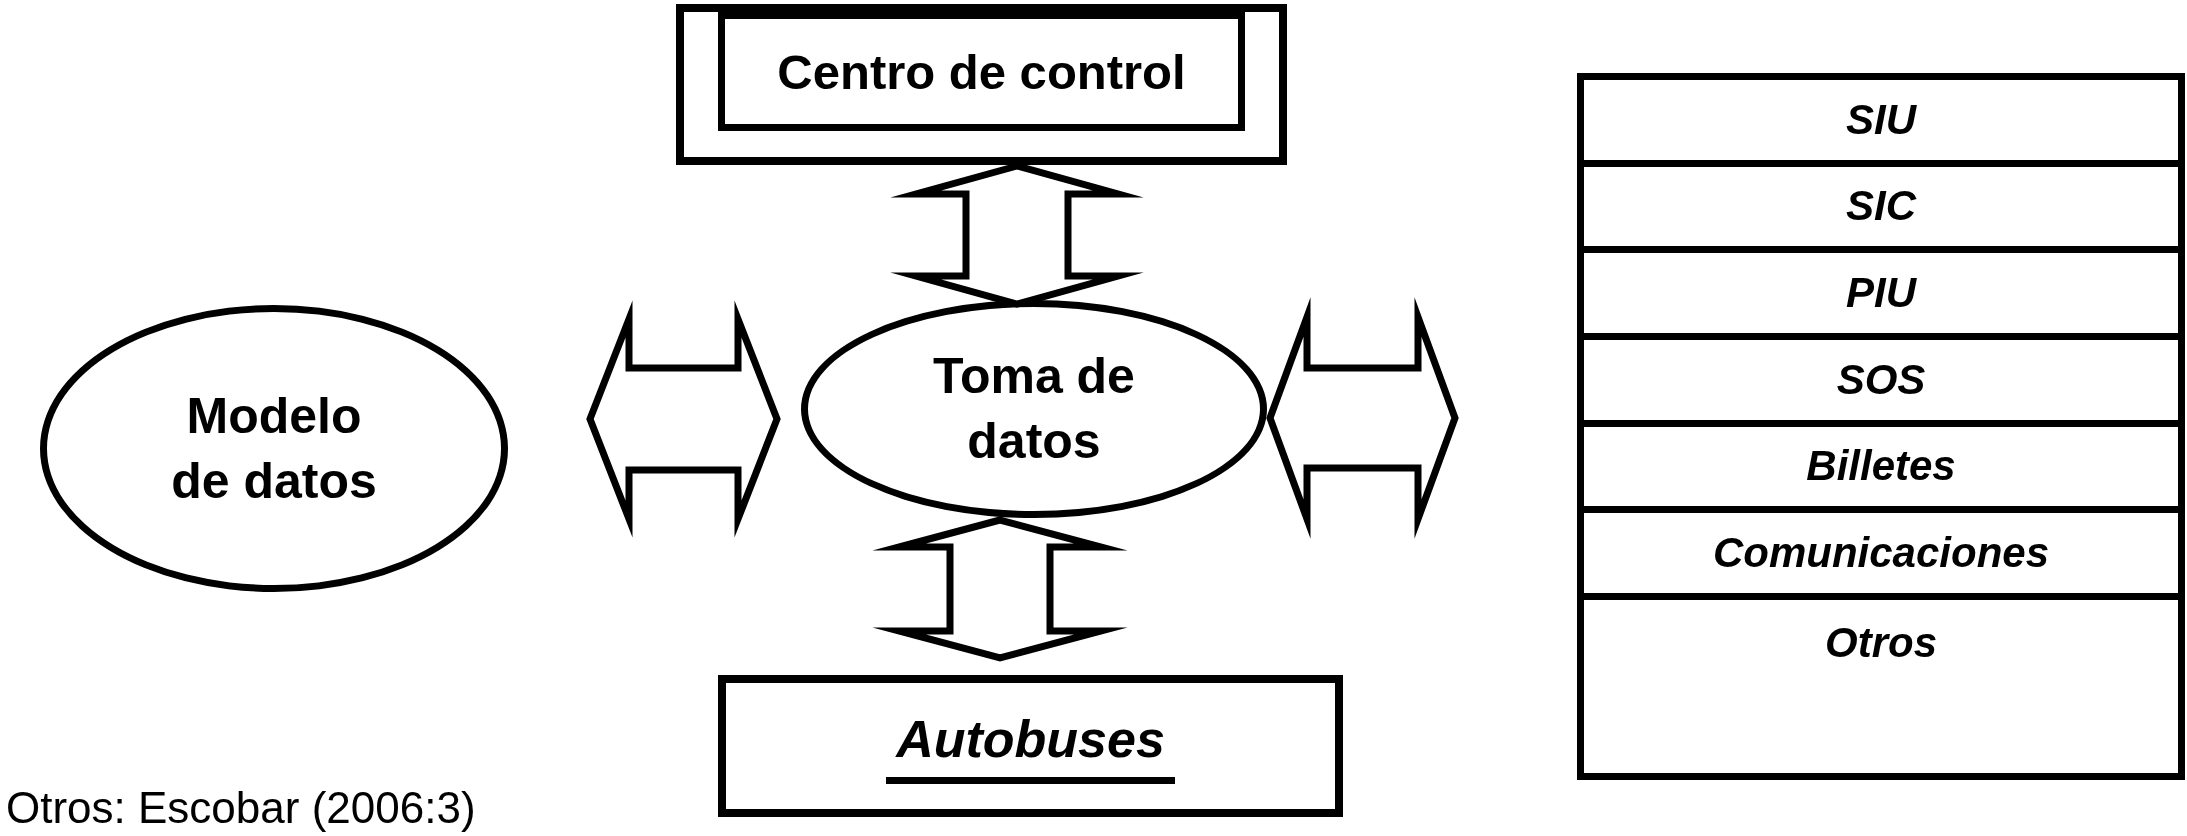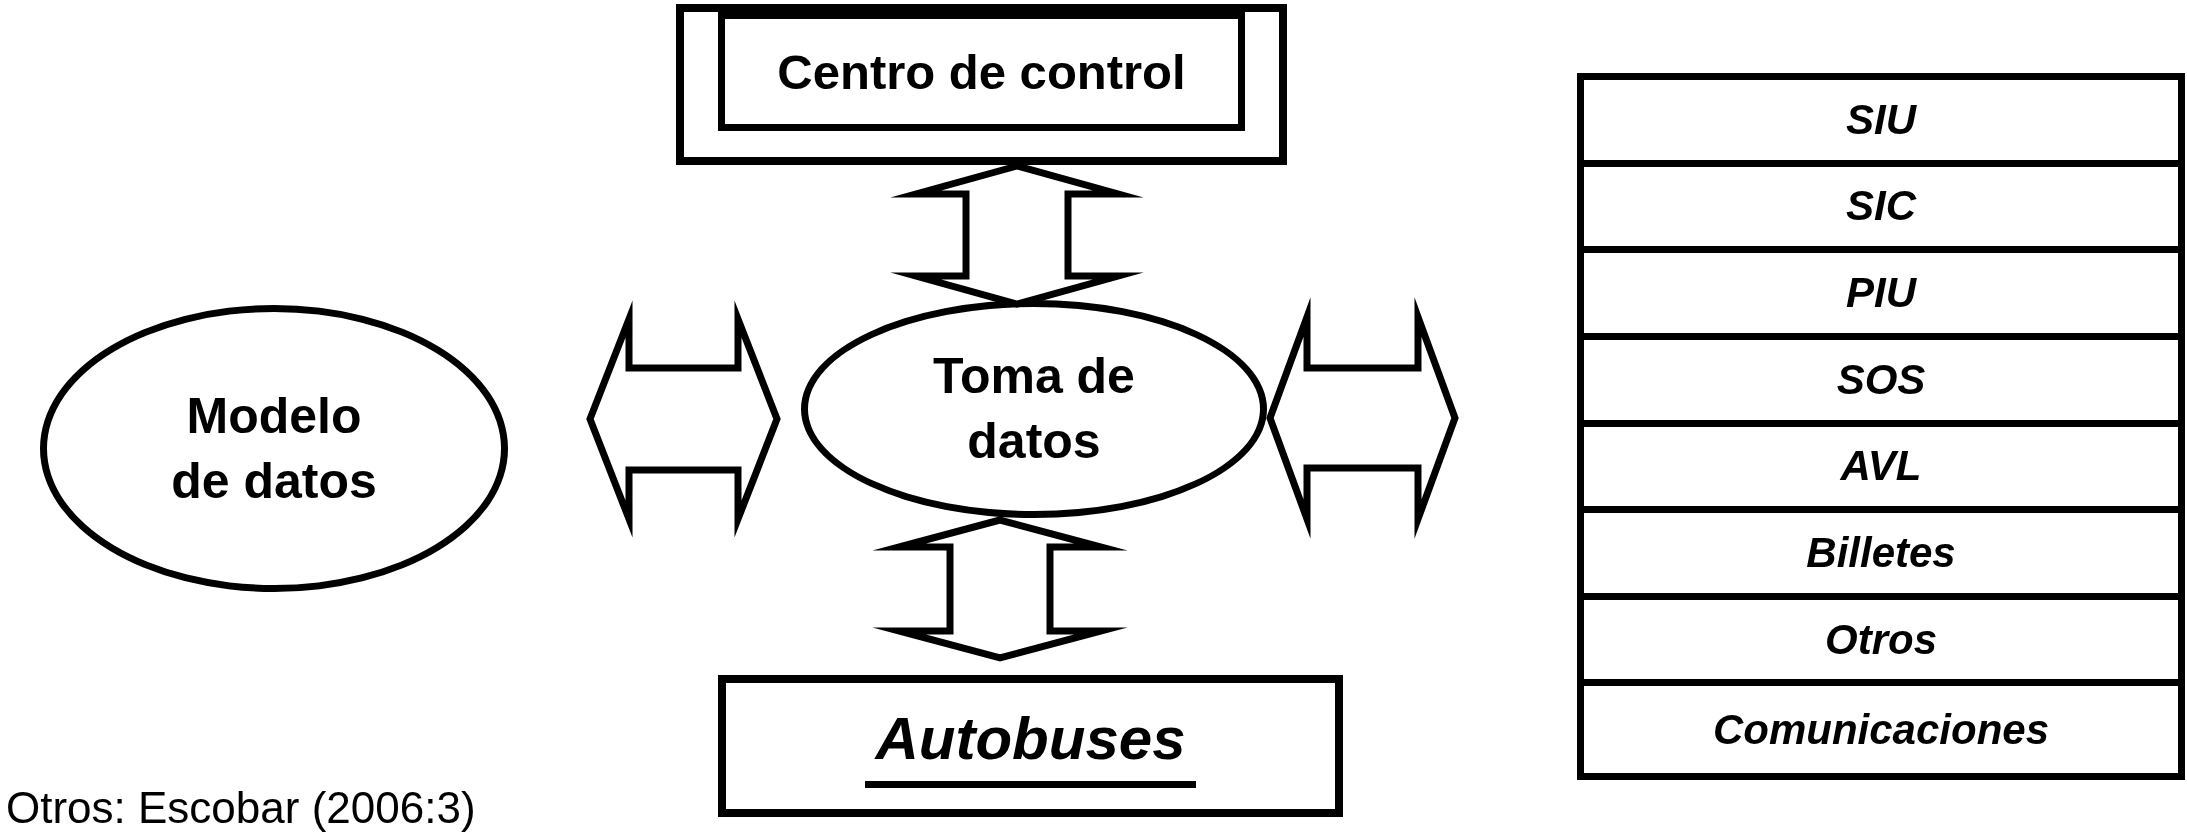--- a/index.html
+++ b/index.html
@@ -43,21 +43,21 @@
 
   
   .bus-box {
     position: absolute; left: 718px; top: 675px;
     width: 625px; height: 142px;
     border: 8px solid #000; box-sizing: border-box;
     display: flex; align-items: center; justify-content: center;
     background: #fff;
   }
   .bus-box .bus-label {
-    font-weight: bold; font-style: italic; font-size: 60px;
+    font-weight: bold; font-style: italic; font-size: 52px;
     border-bottom: 7px solid #000;
     padding: 0 10px 8px 10px;
     text-align: right;
   }
 
   
   .sys-table {
     position: absolute; left: 1577px; top: 73px;
     width: 608px; height: 707px;
     border: 7px solid #000; box-sizing: border-box;
@@ -123,30 +123,27 @@
   <div class="trow">
       <span>SIC</span>
     </div>
   <div class="trow">
       <span>PIU</span>
     </div>
   <div class="trow">
       <span>SOS</span>
     </div>
   <div class="trow">
-      <span>AVL</span>
-    </div>
-  <div class="trow">
       <span>Billetes</span>
     </div>
   <div class="trow">
-      <span>Otros</span>
+      <span>Comunicaciones</span>
     </div>
   <div class="trow">
-      <span>Comunicaciones</span>
+      <span>Otros</span>
     </div>
 </div>
 
 <div class="caption">Otros: Escobar (2006:3)</div>
 
 <svg class="arrows" viewBox="0 0 2187 836" xmlns="http://www.w3.org/2000/svg">
 
   <path d="M 1017 166 L 916 194 L 966 194 L 966 276 L 916 276 L 1017 304 L 1118 276 L 1068 276 L 1068 194 L 1118 194 Z"></path>
 
   <path d="M 1000 520 L 899 547 L 950 547 L 950 631 L 899 631 L 1000 658 L 1101 631 L 1050 631 L 1050 547 L 1101 547 Z"></path>

